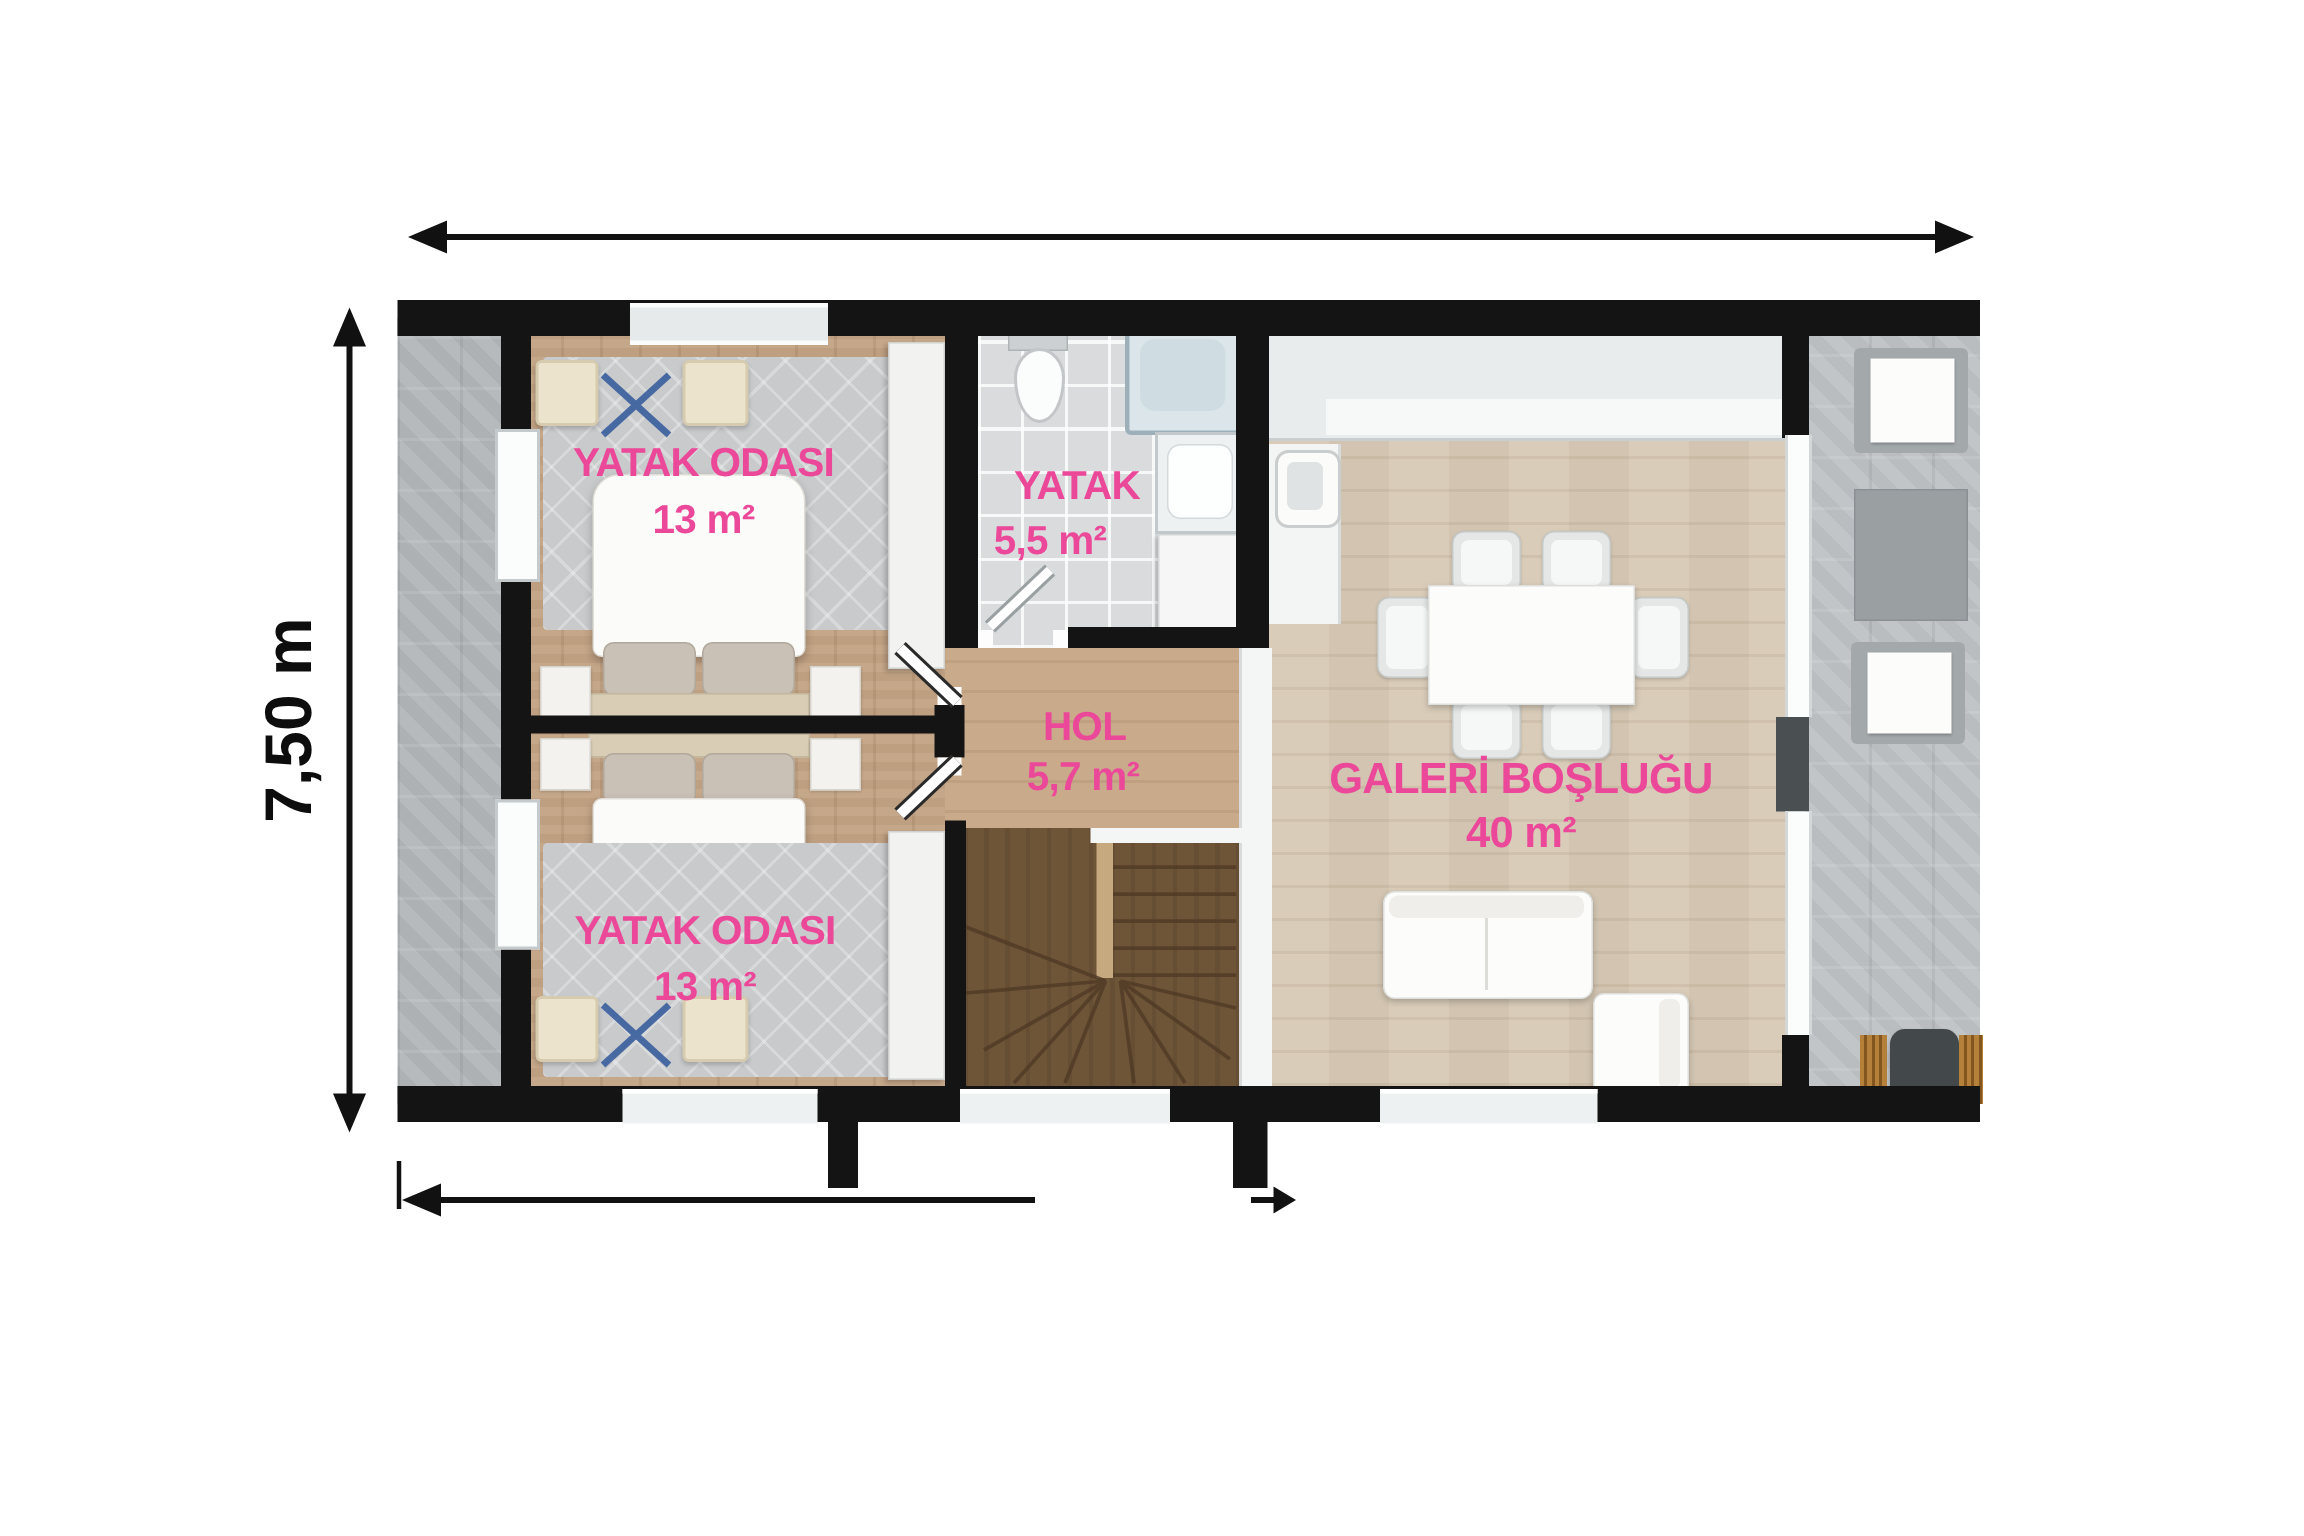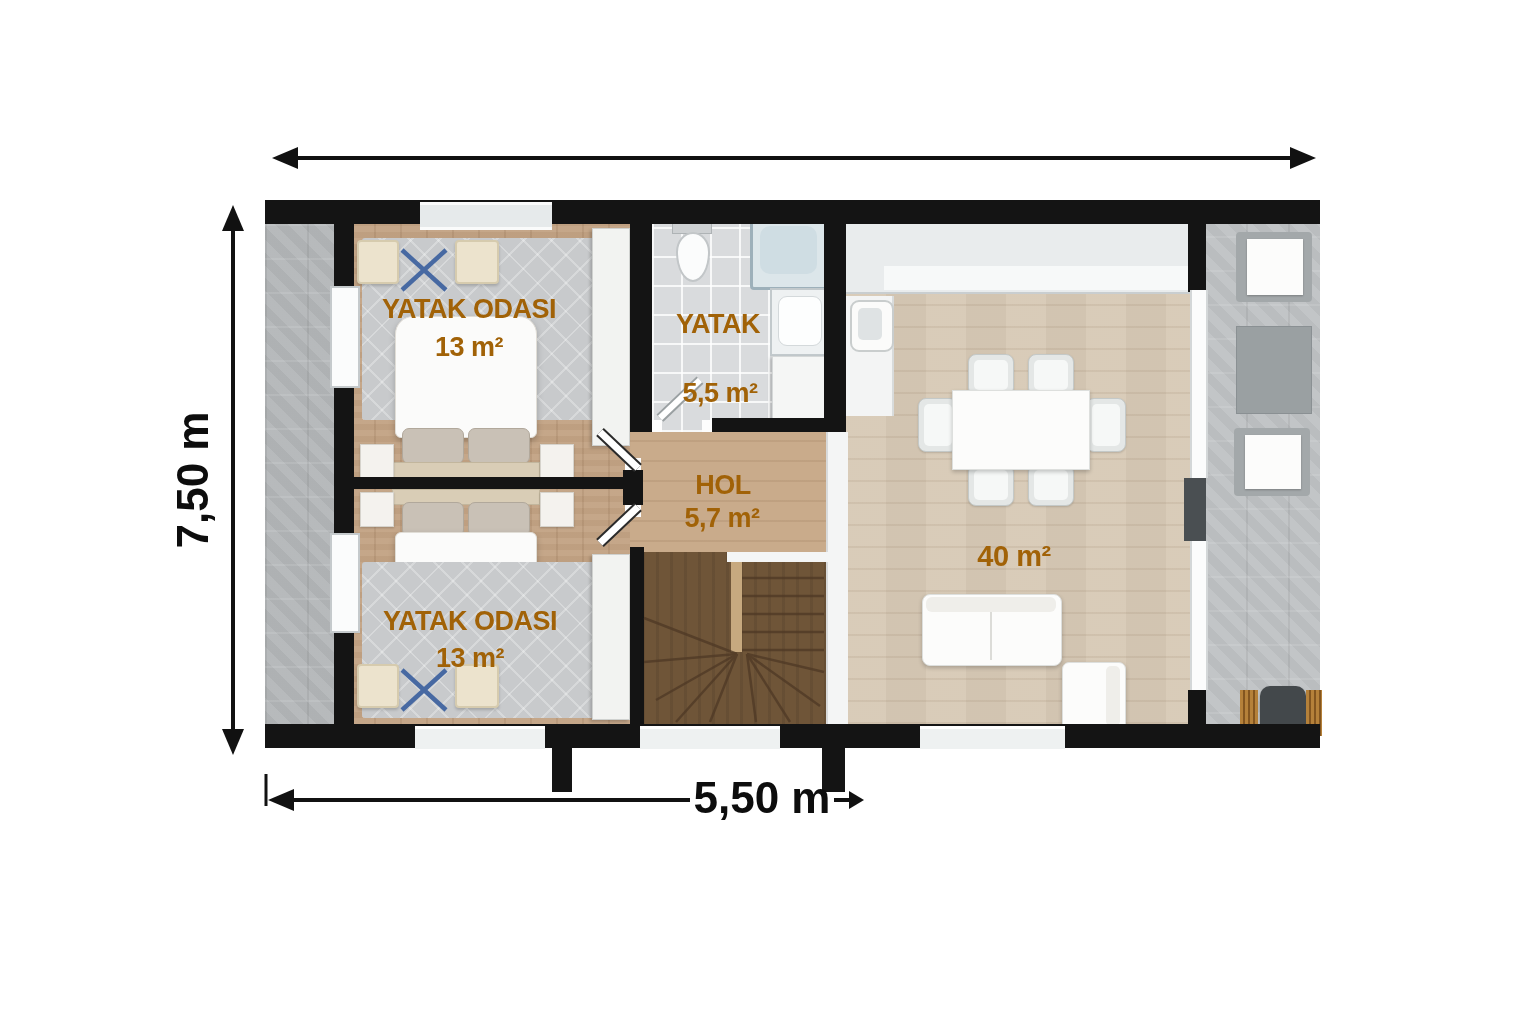--- a/index.html
+++ b/index.html
@@ -1,20 +1,20 @@
 <!DOCTYPE html>
 <html><head>
 <meta charset="utf-8">
 <style>
   html,body{margin:0;padding:0;background:#ffffff;}
   .canvas{position:relative;width:1536px;height:1024px;background:#ffffff;overflow:hidden;
           font-family:"Liberation Sans", sans-serif;}
   .wall{position:absolute;background:#141414;}
   .room-label{position:absolute;transform:translate(-50%,-50%);font-weight:bold;font-size:27px;
-              color:#a16207;white-space:nowrap;letter-spacing:-0.5px;z-index:60;}
+              color:#ec4899;white-space:nowrap;letter-spacing:-0.5px;z-index:60;}
   .room-label.big{font-size:29px;}
   .dim-label{position:absolute;transform:translate(-50%,-50%);font-weight:bold;font-size:44px;
              color:#0d0d0d;white-space:nowrap;z-index:60;}
   .dim-label.vert{transform:translate(-50%,-50%) rotate(-90deg);}
   .floor{position:absolute;z-index:1;}
   .furn{position:absolute;z-index:10;}
   .wall{z-index:20;}
   .glaz{position:absolute;z-index:30;}
   .overlay-svg{position:absolute;left:0;top:0;z-index:40;pointer-events:none;}
   .dims-svg{position:absolute;left:0;top:0;z-index:55;pointer-events:none;}
@@ -226,26 +226,26 @@
       <polygon points="268,800 294,789 294,811" fill="#111"></polygon>
       <line x1="834" y1="800" x2="850" y2="800" stroke="#111" stroke-width="4"></line>
       <polygon points="864,800 849,791 849,809" fill="#111"></polygon>
     </g>
   </svg>
 
   <div class="room-label" style="left:469px;top:309px;">YATAK ODASI</div>
   <div class="room-label" style="left:469px;top:347px;">13 m²</div>
 
   <div class="room-label" style="left:718px;top:324px;">YATAK</div>
-  <div class="room-label" style="left:720px;top:361px;margin-top:32px;">5,5 m²</div>
+  <div class="room-label" style="left:700px;top:361px;">5,5 m²</div>
 
   <div class="room-label" style="left:723px;top:485px;">HOL</div>
   <div class="room-label" style="left:722px;top:518px;">5,7 m²</div>
 
+  <div class="room-label big" style="left:1014px;top:520px;">GALERİ BOŞLUĞU</div>
   <div class="room-label big" style="left:1014px;top:556px;">40 m²</div>
 
   <div class="room-label" style="left:470px;top:621px;">YATAK ODASI</div>
   <div class="room-label" style="left:470px;top:658px;">13 m²</div>
 
   <div class="dim-label vert" style="left:193px;top:480px;">7,50 m</div>
-  <div class="dim-label" style="left:762px;top:798px;">5,50 m</div>
 
 </div>
 
 </body></html>

